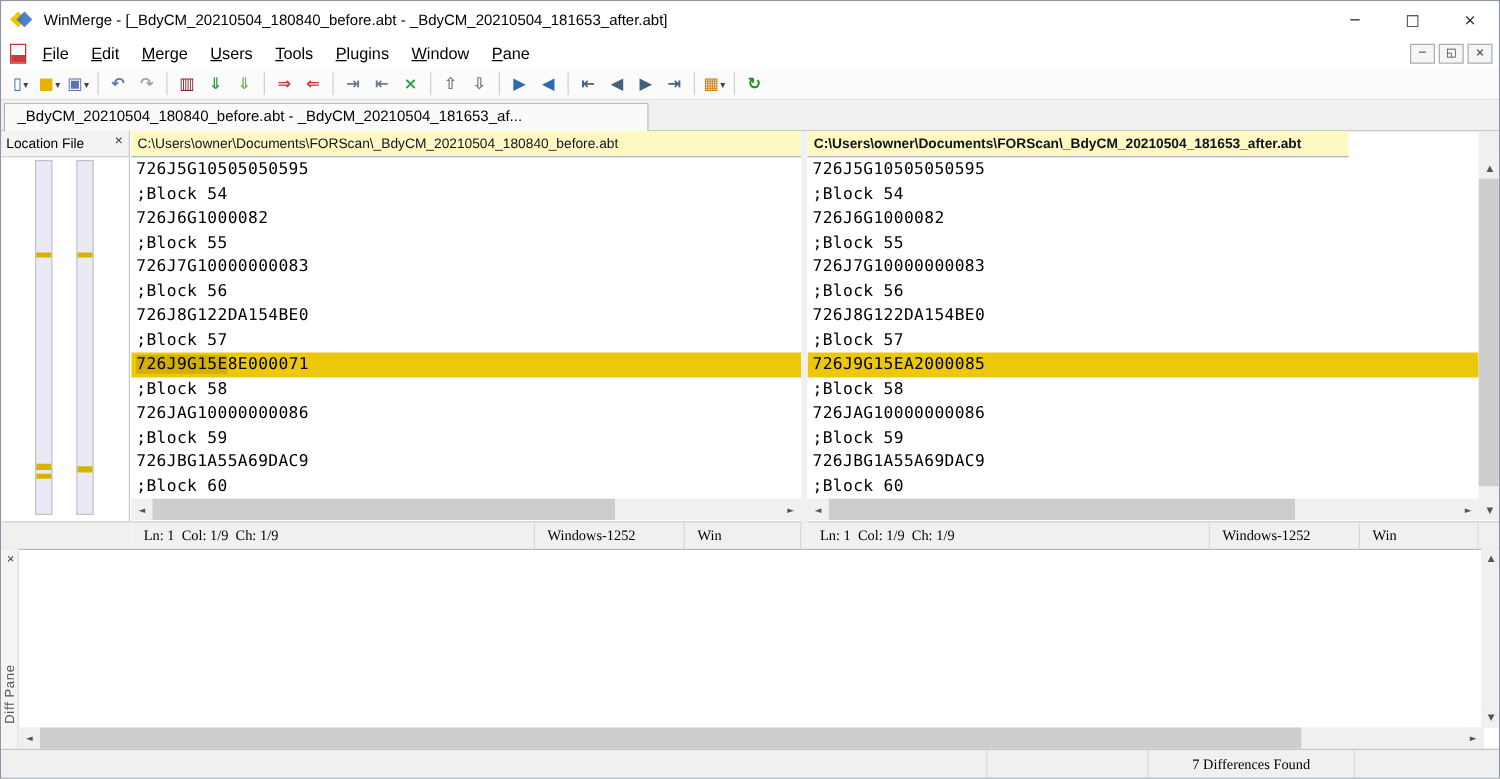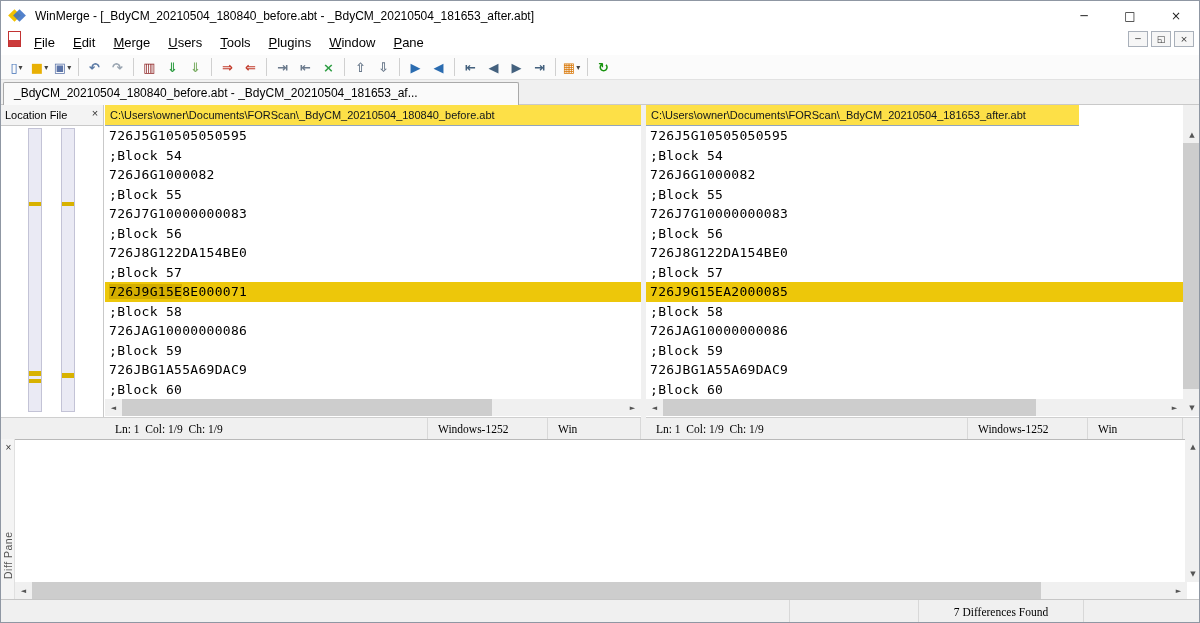--- a/index.html
+++ b/index.html
@@ -11,21 +11,21 @@
   .titlebar{position:absolute;left:0;top:0;width:100%;height:30px;background:#fff;display:flex;align-items:center;}
   .app-icon{position:relative;width:16px;height:16px;margin-left:8px;flex:none;}
   .app-icon .d1{position:absolute;left:1px;top:3px;width:9px;height:9px;background:#f2c200;transform:rotate(45deg);}
   .app-icon .d2{position:absolute;left:6px;top:3px;width:9px;height:9px;background:#3a6fc4;opacity:.88;transform:rotate(45deg);}
   .title-text{margin-left:10px;font-size:12px;white-space:nowrap;}
   .win-controls{position:absolute;right:0;top:0;height:30px;display:flex;}
   .win-btn{width:46px;height:30px;display:flex;align-items:center;justify-content:center;font-size:12px;color:#222;
            font-family:"DejaVu Sans",sans-serif;}
 
   
-  .menubar{position:absolute;left:0;top:30px;width:100%;height:24px;background:#fff;display:flex;align-items:flex-start;}
+  .menubar{position:absolute;left:0;top:30px;width:100%;height:24px;background:#fff;display:flex;align-items:center;}
   .doc-icon{width:13px;height:16px;margin-left:7px;margin-right:4px;border:1px solid #c23333;
             background:linear-gradient(180deg,#fff 55%,#cc3b3b 55%);flex:none;}
   .menu-items{display:flex;height:24px;}
   .menu-item{display:inline-block;padding:0 9px;font-size:13px;line-height:24px;}
   .menu-item::first-letter{text-decoration:underline;}
   .mdi-controls{margin-left:auto;margin-right:5px;display:flex;gap:3px;}
   .mdi-btn{width:20px;height:16px;border:1px solid #a9b0ba;background:#f6f6f6;font-size:9px;display:flex;
            align-items:center;justify-content:center;color:#333;font-family:"DejaVu Sans",sans-serif;}
 
   
@@ -38,24 +38,24 @@
 
   
   .tabbar{position:absolute;left:0;top:79px;width:100%;height:25px;background:#f0f0f0;border-bottom:1px solid #c9c9c9;}
   .tab{position:absolute;left:2px;top:2px;width:516px;height:23px;background:#fafafa;border:1px solid #a9a9a9;border-bottom:none;
        border-radius:2px 2px 0 0;font-size:12px;line-height:21px;padding:0 10px;white-space:nowrap;overflow:hidden;}
 
   
   .loc-header{position:absolute;left:0;top:104px;width:103px;height:21px;background:#f3f3f3;border-right:1px solid #c9c9c9;
               border-bottom:1px solid #c9c9c9;font-size:11px;line-height:20px;padding-left:4px;}
   .loc-close{position:absolute;left:88px;top:106px;width:12px;height:13px;font-size:11px;line-height:13px;text-align:center;color:#333;}
-  .file-header{position:absolute;top:104px;height:21px;background:#fde047;border-bottom:1px solid #93a5bb;font-size:11px;
+  .file-header{position:absolute;top:104px;height:21px;background:#fef9c3;border-bottom:1px solid #93a5bb;font-size:11px;
                line-height:20px;padding:0 5px;white-space:nowrap;overflow:hidden;color:#10151c;}
   .file-header.left{left:104px;width:536px;}
-  .file-header.right{left:645px;width:433px;}
+  .file-header.right{left:645px;width:433px;font-weight:bold;}
   .corner{position:absolute;left:1182px;top:104px;width:18px;height:21px;background:#f0f0f0;}
 
   
   .loc-body{position:absolute;left:0;top:125px;width:103px;height:291px;background:#fff;border-right:1px solid #c9c9c9;}
   .loc-strip{position:absolute;top:2px;height:284px;width:14px;background:#eaeaf4;border:1px solid #c3c3d6;}
   .loc-strip.s1{left:27px;}
   .loc-strip.s2{left:60px;}
   .loc-mark{position:absolute;left:0;width:100%;}
 
   

